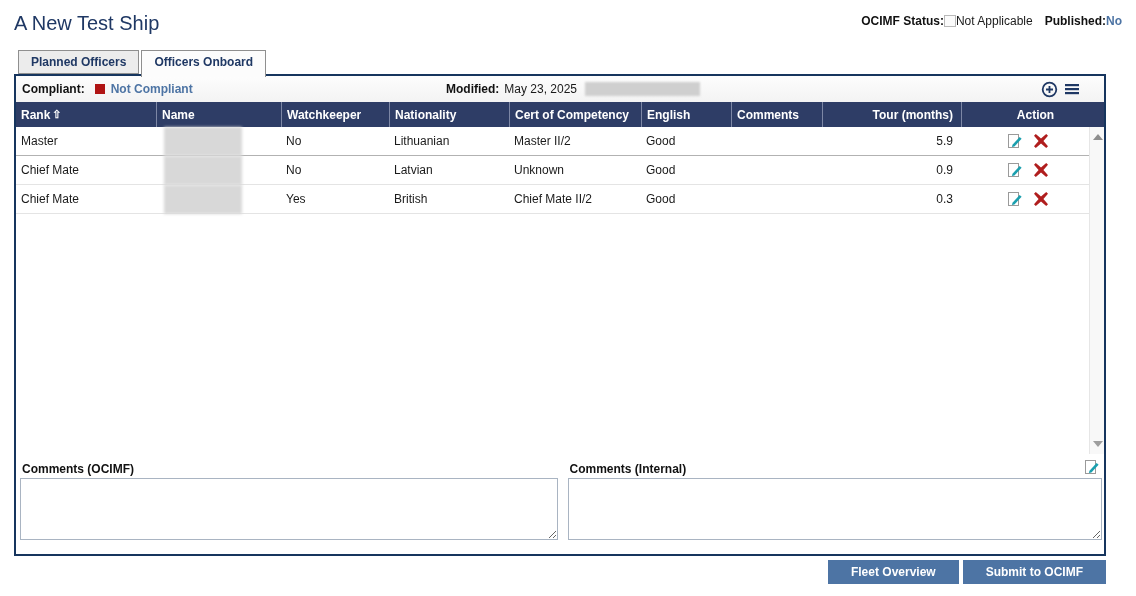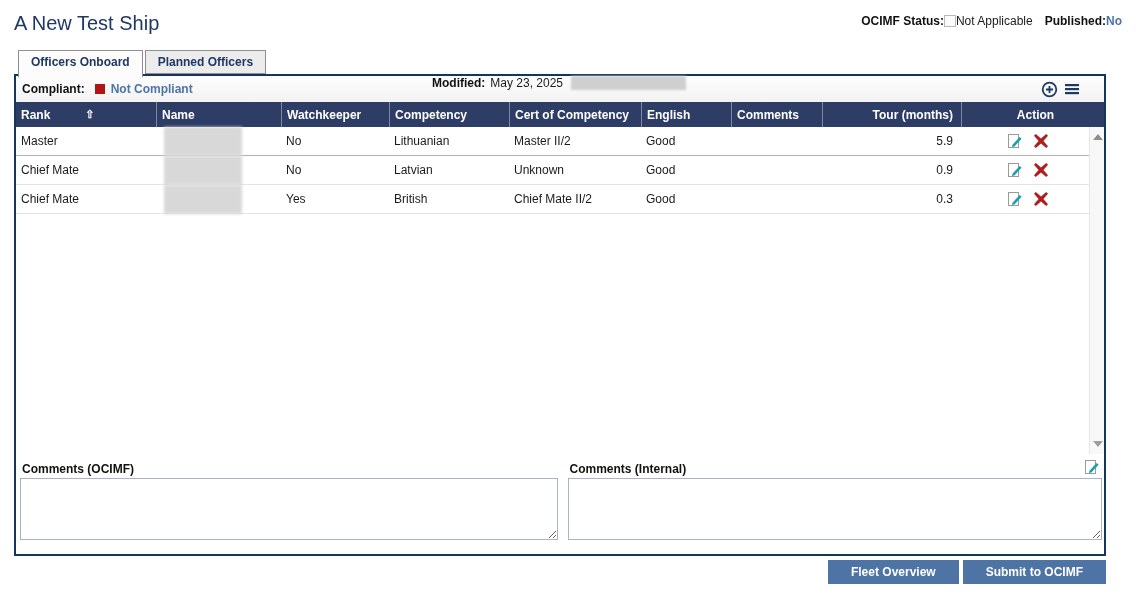--- a/index.html
+++ b/index.html
@@ -23,30 +23,30 @@
 
   
   .panel { position:relative; margin-left:14px; width:1092px; height:482px;
            border:2px solid #16355e; background:#ffffff; }
 
   .toolbar { position:relative; height:26px; background:linear-gradient(#fdfdfd,#f3f3f3);
              display:flex; align-items:center; }
   .compliant-group { display:flex; align-items:center; margin-left:6px; }
   .red-square { width:10px; height:10px; background:#b01414; margin:0 6px 0 10px; }
   .compliant-val { font-weight:bold; color:#4d74a4; }
-  .modified-group { position:absolute; left:416px; top:0; height:100%; display:flex; }
+  .modified-group { position:absolute; left:430px; top:0; height:100%; display:flex; align-items:center; }
   .redact-wide { width:115px; height:14px; background:#cfcfcf; margin-left:8px; filter:blur(1px); }
   .toolbar-icons { position:absolute; right:24px; top:0; height:100%; display:flex; align-items:center; gap:5px; }
   .tool-icon { width:17px; height:17px; cursor:pointer; display:flex; align-items:center; justify-content:center; }
 
   
   .grid { position:relative; }
   .thead { display:flex; height:25px; background:#2e3d66; color:#ffffff; font-weight:600;
            align-items:center; width:1088px; }
-  .th { padding-left:5px; height:100%; display:flex; align-items:center; border-left:1px solid #7d87a5;gap:33px; }
+  .th { padding-left:5px; height:100%; display:flex; align-items:center; border-left:1px solid #7d87a5; }
   .th:first-child { border-left:none; }
   .sort-arrow { font-size:11px; margin-left:2px; color:#ffffff; }
 
   .c-rank{width:140px;} .c-name{width:125px;} .c-watch{width:108px;} .c-nat{width:120px;}
   .c-cert{width:132px;} .c-eng{width:90px;} .c-com{width:91px;}
   .c-tour{width:139px; justify-content:flex-end; text-align:right; padding-right:8px;}
   .c-action{flex:1; justify-content:center; text-align:center;}
 
   .tbody-wrap { position:relative; height:327px; }
   .tbody { width:1073px; }
@@ -89,22 +89,22 @@
     <span class="lbl-bold">OCIMF Status:</span>
     <span class="checkbox"></span>
     <span>Not Applicable</span>
     <span class="status-gap"></span>
     <span class="lbl-bold">Published:</span>
     <span class="pub-val">No</span>
   </div>
 </div>
 
 <div class="tabs">
+  <div class="tab">Planned Officers</div>
   <div class="tab active">Officers Onboard</div>
-  <div class="tab">Planned Officers</div>
 </div>
 
 <div class="panel">
 
   <div class="toolbar">
     <div class="compliant-group">
       <span class="lbl-bold">Compliant:</span>
       <span class="red-square"></span>
       <span class="compliant-val">Not Compliant</span>
     </div>
@@ -131,21 +131,21 @@
   </div>
 
   <div class="grid">
     <div class="thead">
       <div class="th c-rank">
         <span>Rank</span>
         <span class="sort-arrow">⇧</span>
       </div>
       <div class="th c-name">Name</div>
       <div class="th c-watch">Watchkeeper</div>
-      <div class="th c-nat">Competency</div>
+      <div class="th c-nat">Nationality</div>
       <div class="th c-cert">Cert of Competency</div>
       <div class="th c-eng">English</div>
       <div class="th c-com">Comments</div>
       <div class="th c-tour">Tour (months)</div>
       <div class="th c-action">Action</div>
     </div>
 
     <div class="tbody-wrap">
       <div class="tbody" id="table-body">
   <div class="tr">

